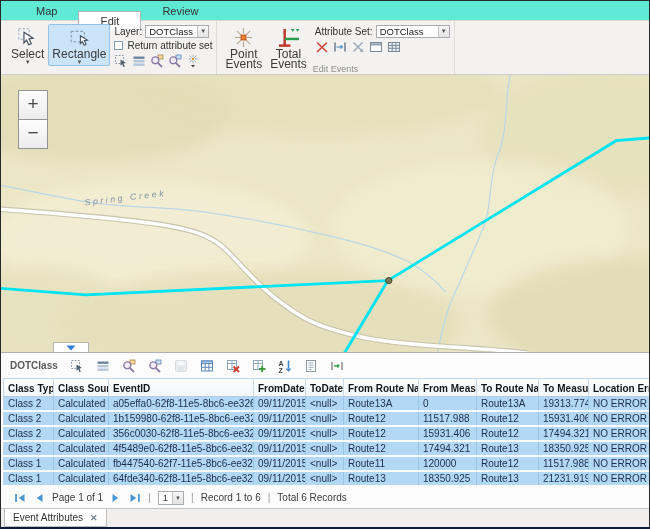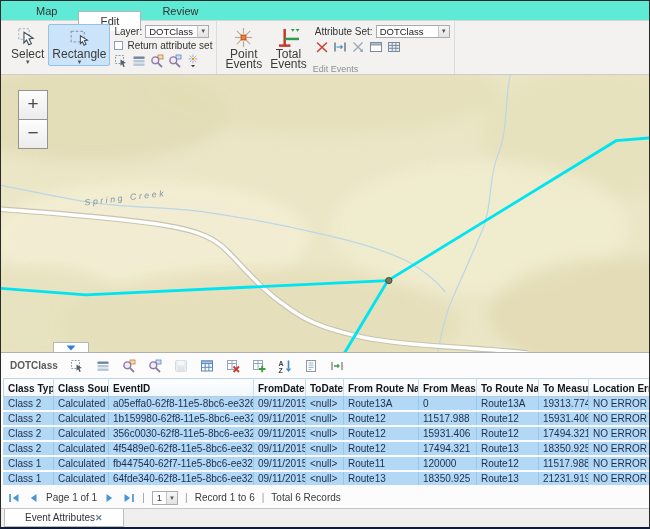--- a/index.html
+++ b/index.html
@@ -57,33 +57,33 @@
   .panel { background:#fcfcfc; border-top:1px solid #b0b0b0; flex:none; }
   .ptoolbar { height:25px; display:flex; align-items:center; gap:9px; padding:0 9px; }
   .ptitle { font-size:10px; font-weight:bold; color:#5a5a5a; margin-right:3px; }
   .tablewrap { padding:0 2px; }
   table { border-collapse:collapse; width:646px; table-layout:fixed; font-size:10px; border:1px solid #c2d6e6; }
   th { background:linear-gradient(#feffff,#f0f6fb); color:#151515; font-weight:bold; text-align:left;
        padding:3px 4px 2px; border-right:1px solid #ccdcea; border-bottom:1px solid #b7cddd;
        white-space:nowrap; overflow:hidden; height:18px; }
   td { background:#b2d8f6; color:#1c2e4a; padding:1px 4px; border-right:1px solid #9ac6e8;
        border-bottom:2px solid #fcfcfc; white-space:nowrap; overflow:hidden; height:13px; }
-  .pager { height:21px; display:flex; align-items:center; gap:7px; padding:0 7px; font-size:10px; color:#3a3a3a; }
+  .pager { height:21px; display:flex; align-items:center; gap:7px; padding:0 13px; font-size:10px; color:#3a3a3a; }
   .pg-btn { width:12px; height:12px; display:inline-block; }
   .pg-btn svg { width:100%; height:100%; display:block; }
   .pg-sep { color:#9a9a9a; }
   .page-combo { display:flex; align-items:stretch; border:1px solid #a9abb0; background:#fff; height:14px;
                 font-size:9.5px; }
   .page-combo .pval { padding:0 4px; display:flex; align-items:center; }
 
   
   .statusbar { height:19px; background:#f0efee; border-top:1px solid #c6c6c6; display:flex;
                align-items:stretch; padding-left:3px; flex:none; }
   .stab { background:#fff; border:1px solid #bdbdbd; border-top:none; display:flex; align-items:center;
-          padding:0 20px; font-size:10px; color:#333; }
+          gap:7px; padding:0 8px; font-size:10px; color:#333; }
   .stab .close { color:#6a7f94; font-size:9px; font-weight:bold; }
 </style>
 </head>
 <body>
 
 <div class="window">
 
   <div class="tabbar">
     <div class="tab">Map</div>
     <div class="tab active">Edit</div>

